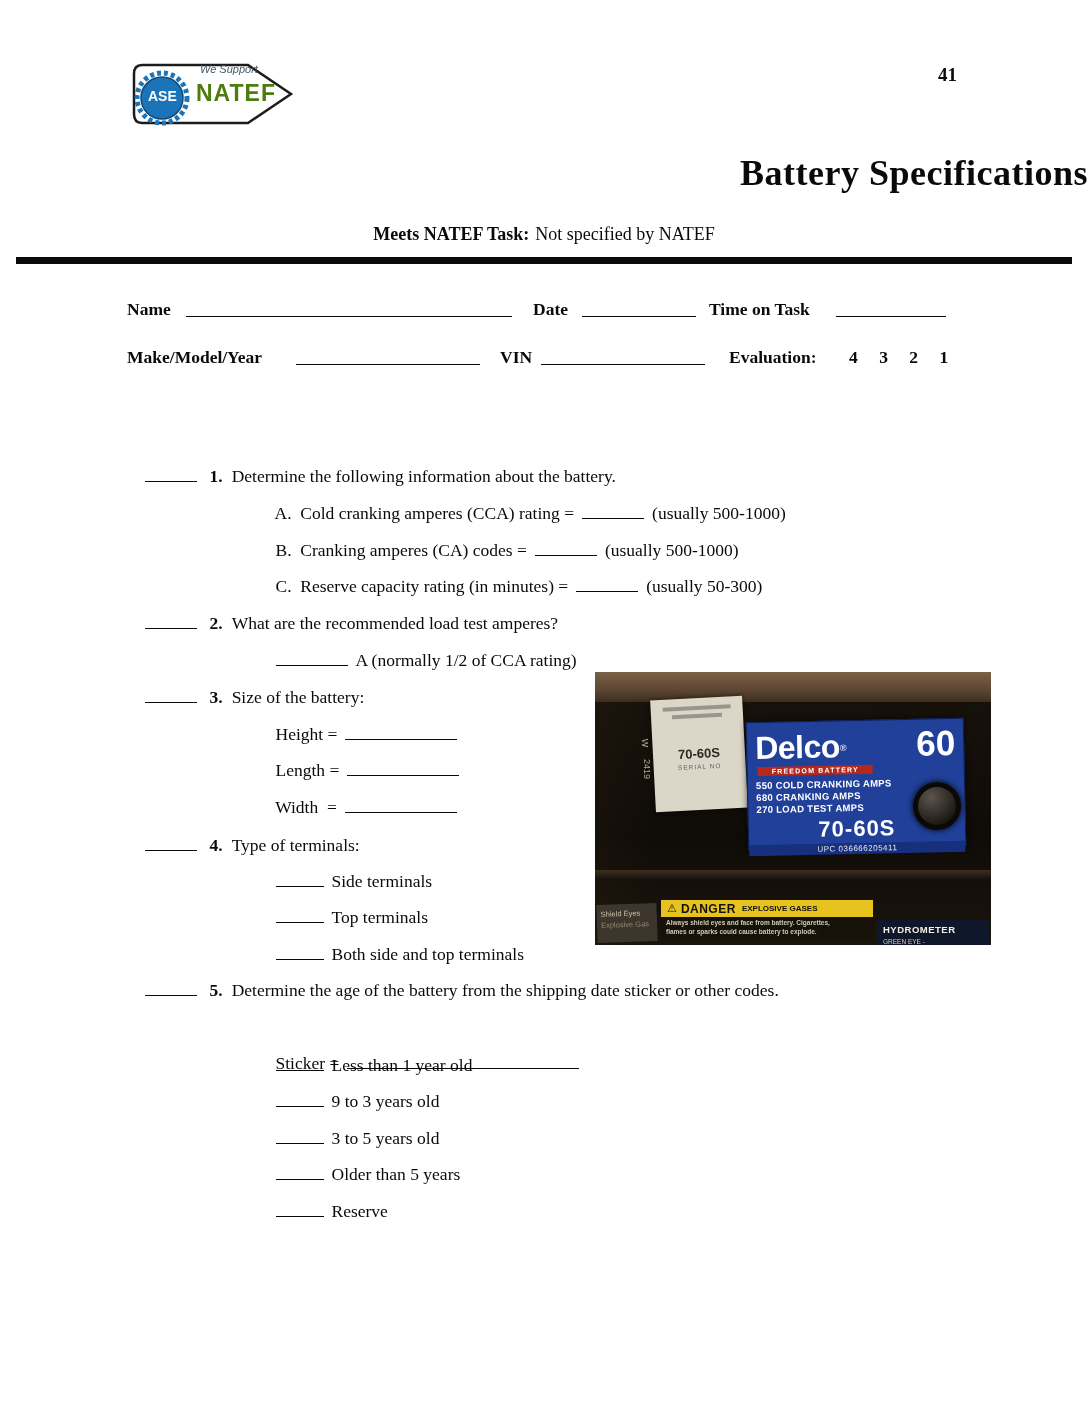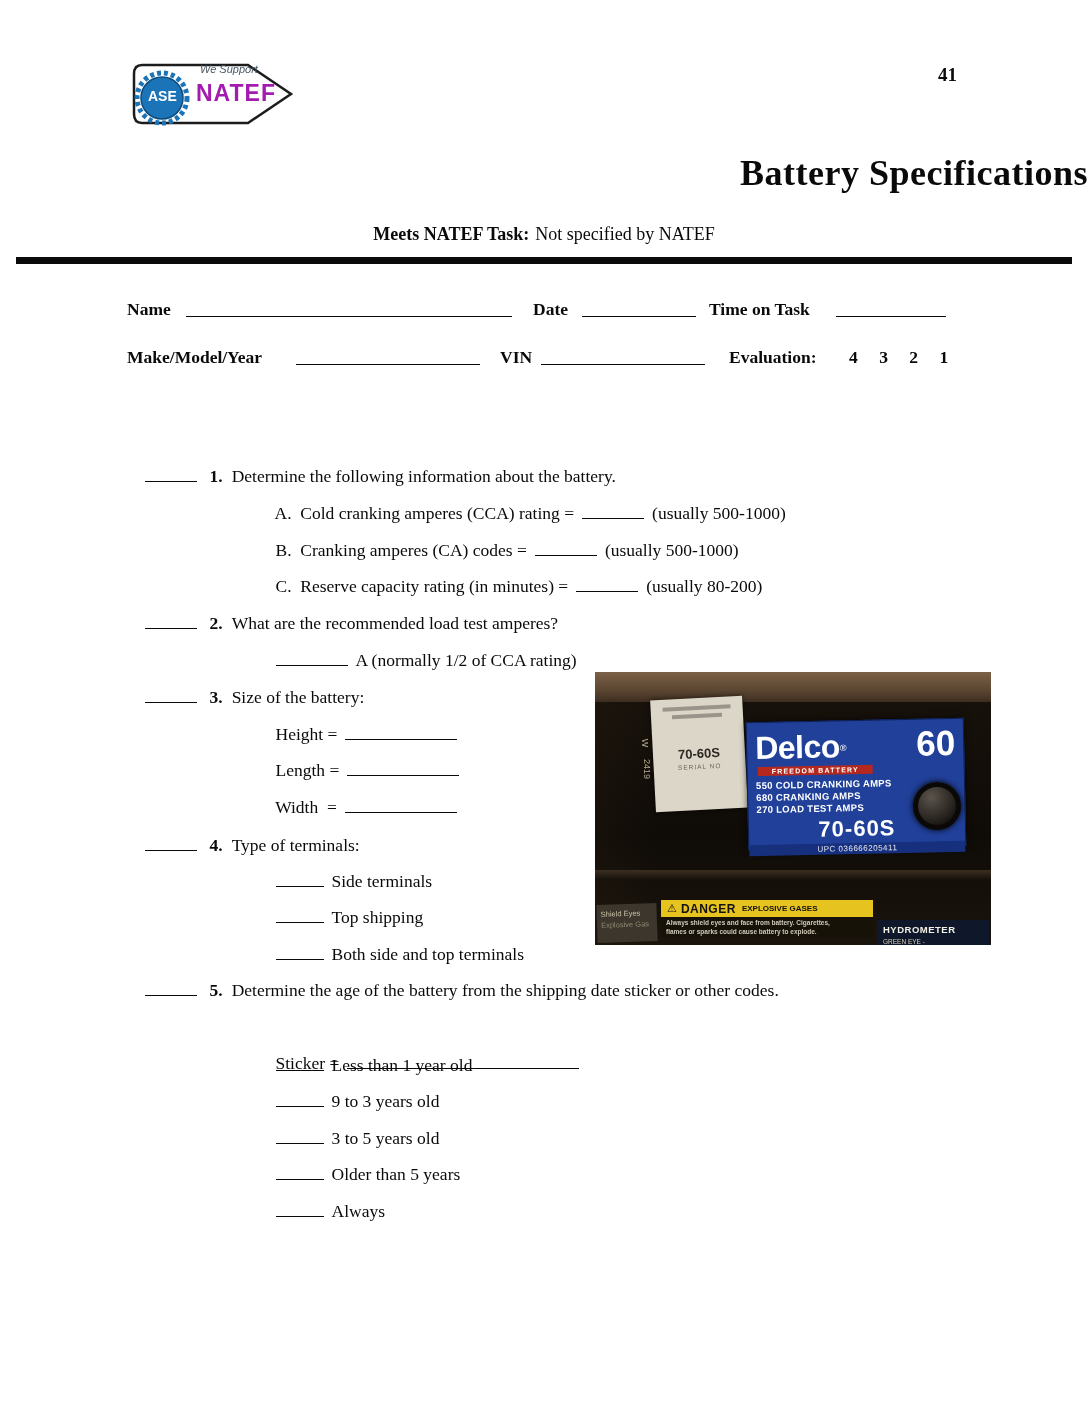--- a/index.html
+++ b/index.html
@@ -28,21 +28,21 @@
   .eval-values { word-spacing:17px; font-weight:bold; }
 
   
   .logo { position:absolute; left:126px; top:52px; width:172px; height:84px; }
   .logo svg { position:absolute; left:0; top:0; }
   .logo-ase { position:absolute; left:22px; top:36px; color:#fff; font-weight:bold; 
               font-size:14px; font-family:"Liberation Sans", sans-serif; }
   .logo-we { position:absolute; left:74px; top:11px; font-size:11px; font-style:italic; color:#4a5a66;
              font-family:"Liberation Sans", sans-serif; }
   .logo-natef { position:absolute; left:70px; top:28px; font-size:23px; font-weight:bold; letter-spacing:1px;
-                font-family:"Liberation Sans", sans-serif; color:#a21caf; }
+                font-family:"Liberation Sans", sans-serif; color:#4d7c0f; }
 
   
   .photo { position:absolute; left:595px; top:672px; width:396px; height:273px;
            background:#1c140d; overflow:hidden; font-family:"Liberation Sans", sans-serif; }
   .photo-top { position:absolute; left:0; top:0; width:100%; height:34px;
                background:linear-gradient(180deg,#7b6147 0%,#5a4531 55%,#33251a 100%); }
   .battery { position:absolute; left:0; top:30px; width:100%; height:243px;
              background:linear-gradient(180deg,#17110b,#0f0b07 55%,#1a140c); }
   .photo-left-shade { position:absolute; left:0; top:30px; width:60px; height:243px;
                       background:linear-gradient(90deg,#33261732,transparent); }
@@ -140,21 +140,21 @@
   <div class="line" style="left:127px;top:445px">
     <span class="blank score" style="width:52px"></span><span class="num">1.</span><span>Determine the following information about the battery.</span>
   </div>
   <div class="line" style="left:258px;top:482px">
     <span>A.  Cold cranking amperes (CCA) rating =</span><span class="blank" style="width:62px;margin:0 8px"></span><span>(usually 500-1000)</span>
   </div>
   <div class="line" style="left:258px;top:519px">
     <span>B.  Cranking amperes (CA) codes =</span><span class="blank" style="width:62px;margin:0 8px"></span><span>(usually 500-1000)</span>
   </div>
   <div class="line" style="left:258px;top:555px">
-    <span>C.  Reserve capacity rating (in minutes) =</span><span class="blank" style="width:62px;margin:0 8px"></span><span>(usually 80-200)</span>
+    <span>C.  Reserve capacity rating (in minutes) =</span><span class="blank" style="width:62px;margin:0 8px"></span><span>(usually 50-300)</span>
   </div>
 
   <div class="line" style="left:127px;top:592px">
     <span class="blank score" style="width:52px"></span><span class="num">2.</span><span>What are the recommended load test amperes?</span>
   </div>
   <div class="line" style="left:258px;top:629px">
     <span class="blank" style="width:72px;margin-right:8px"></span><span>A (normally 1/2 of CCA rating)</span>
   </div>
 
   <div class="line" style="left:127px;top:666px">
@@ -170,21 +170,21 @@
     <span>Width  =</span><span class="blank" style="width:112px;margin-left:8px"></span>
   </div>
 
   <div class="line" style="left:127px;top:814px">
     <span class="blank score" style="width:52px"></span><span class="num">4.</span><span>Type of terminals:</span>
   </div>
   <div class="line" style="left:258px;top:850px">
     <span class="blank" style="width:48px;margin-right:8px"></span><span>Side terminals</span>
   </div>
   <div class="line" style="left:258px;top:886px">
-    <span class="blank" style="width:48px;margin-right:8px"></span><span>Top shipping</span>
+    <span class="blank" style="width:48px;margin-right:8px"></span><span>Top terminals</span>
   </div>
   <div class="line" style="left:258px;top:923px">
     <span class="blank" style="width:48px;margin-right:8px"></span><span>Both side and top terminals</span>
   </div>
 
   <div class="line" style="left:127px;top:959px">
     <span class="blank score" style="width:52px"></span><span class="num">5.</span><span>Determine the age of the battery from the shipping date sticker or other codes.</span>
   </div>
   <div class="line" style="left:258px;top:1032px">
     <span>Sticker =</span><span class="blank" style="width:232px;margin-left:8px"></span>
@@ -195,21 +195,21 @@
   <div class="line" style="left:258px;top:1070px">
     <span class="blank" style="width:48px;margin-right:8px"></span><span>9 to 3 years old</span>
   </div>
   <div class="line" style="left:258px;top:1107px">
     <span class="blank" style="width:48px;margin-right:8px"></span><span>3 to 5 years old</span>
   </div>
   <div class="line" style="left:258px;top:1143px">
     <span class="blank" style="width:48px;margin-right:8px"></span><span>Older than 5 years</span>
   </div>
   <div class="line" style="left:258px;top:1180px">
-    <span class="blank" style="width:48px;margin-right:8px"></span><span>Always</span>
+    <span class="blank" style="width:48px;margin-right:8px"></span><span>Reserve</span>
   </div>
 
   <div class="photo">
     <div class="photo-top"></div>
     <div class="battery"></div>
     <div class="photo-left-shade"></div>
     <div class="groove"></div>
 
     <div class="white-sticker">
       <div class="ws-bar"></div>

